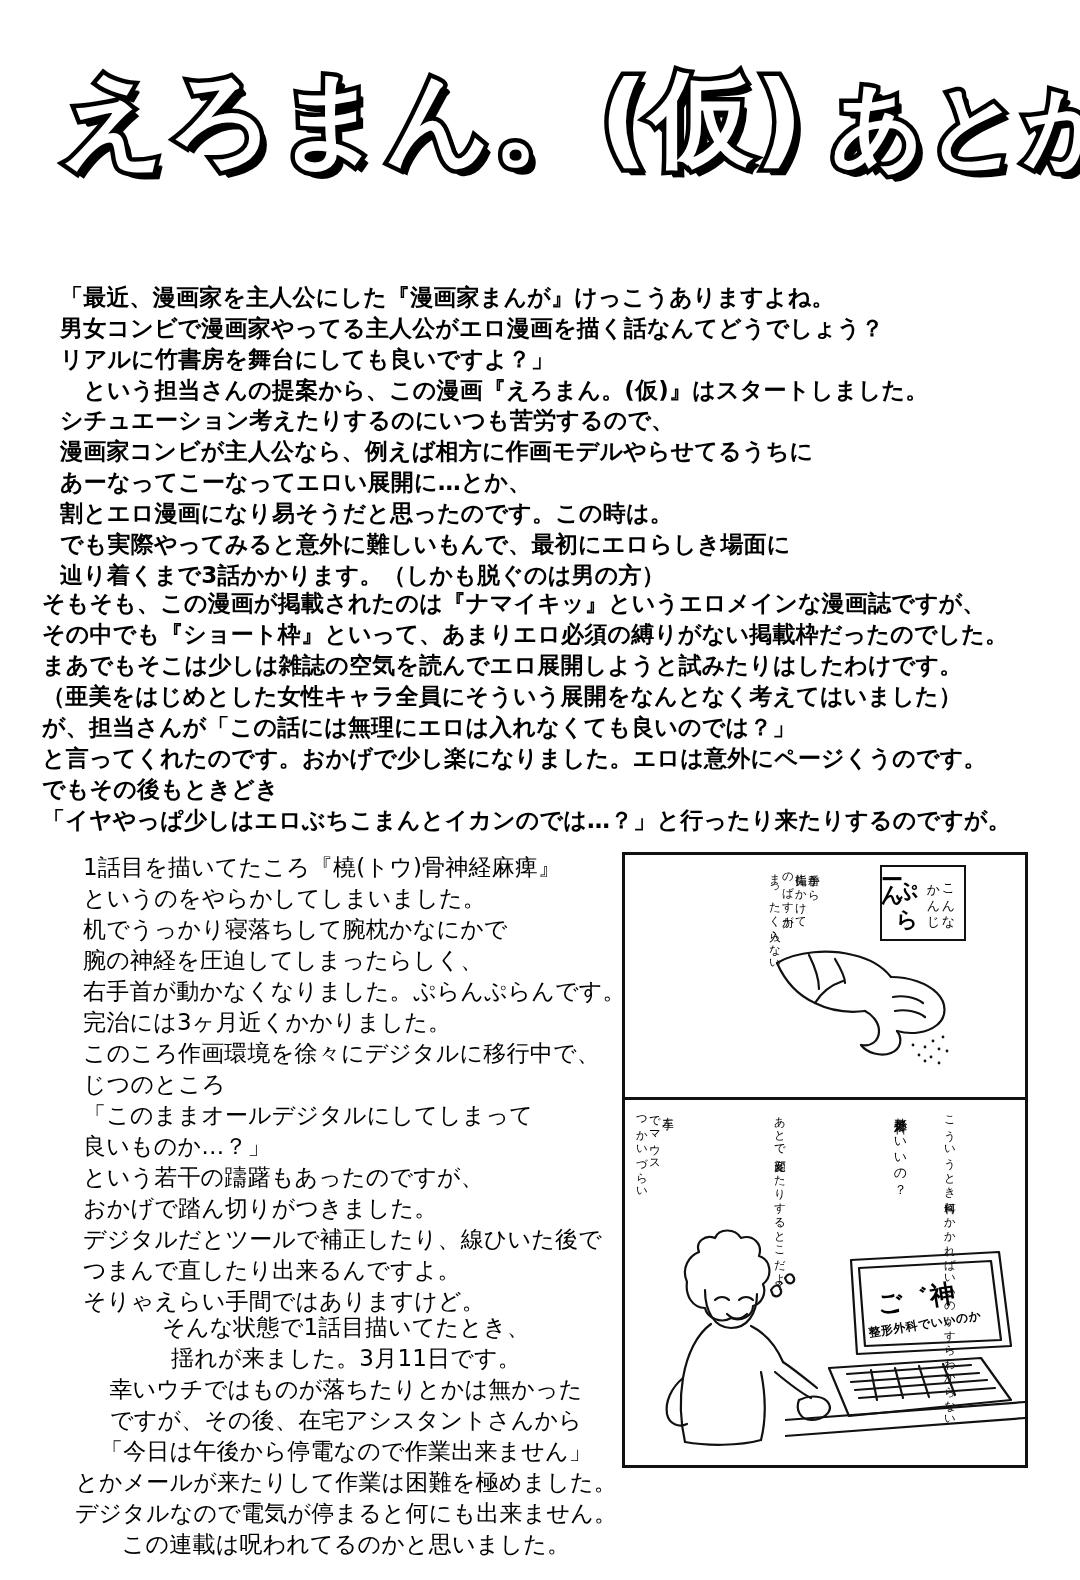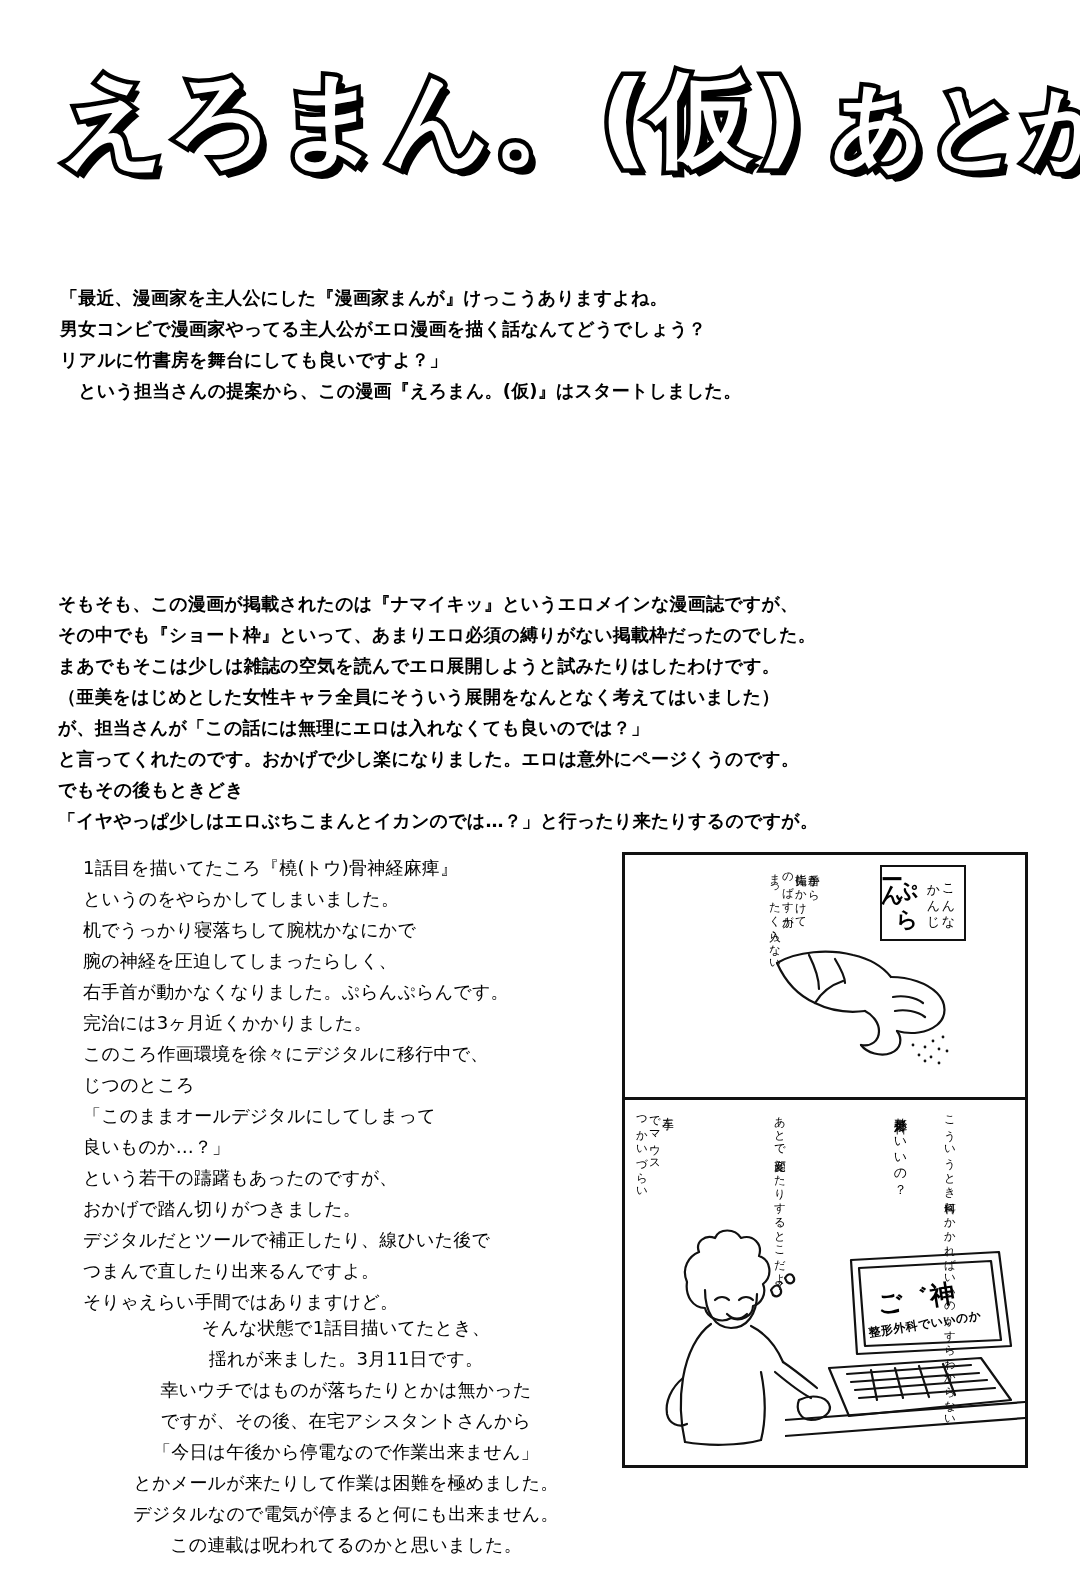--- a/index.html
+++ b/index.html
@@ -50,33 +50,33 @@
     gap: 26px;
   }
   .title-sub {
     font-size: 92px;
   }
 
   
   .para {
     position: absolute;
     font-family: "DejaVu Sans", sans-serif;
-    font-size: 18px;
+    font-size: 23px;
     line-height: 31px;
     color: #000000;
     white-space: pre-wrap;
     letter-spacing: 0.2px;
   }
   .para.bold {
     font-weight: bold;
   }
 
   #p1 { left: 60px; top: 282px; width: 960px; font-weight: bold; }
   #p2 { left: 60px; top: 405px; width: 960px; font-weight: bold; }
-  #p3 { left: 58px; top: 588px; width: 980px; font-weight: bold; }
+  #p3 { left: 42px; top: 588px; width: 980px; font-weight: bold; }
   #p4 { left: 83px; top: 852px; width: 560px; }
   #p5 { left: 66px; top: 1312px; width: 560px; text-align: center; }
 
   
   .art {
     position: absolute;
     left: 622px;
     top: 852px;
     width: 400px;
     height: 610px;
@@ -164,20 +164,26 @@
     <div class="title-row">
       <div class="title-text">えろまん。(仮)</div>
       <div class="title-text title-sub">あとがき</div>
     </div>
   </div>
 
   <div class="para bold" id="p1">「最近、漫画家を主人公にした『漫画家まんが』けっこうありますよね。
 男女コンビで漫画家やってる主人公がエロ漫画を描く話なんてどうでしょう？
 リアルに竹書房を舞台にしても良いですよ？」
 　という担当さんの提案から、この漫画『えろまん。(仮)』はスタートしました。</div>
+  <div class="para bold" id="p2">シチュエーション考えたりするのにいつも苦労するので、
+漫画家コンビが主人公なら、例えば相方に作画モデルやらせてるうちに
+あーなってこーなってエロい展開に…とか、
+割とエロ漫画になり易そうだと思ったのです。この時は。
+でも実際やってみると意外に難しいもんで、最初にエロらしき場面に
+辿り着くまで3話かかります。（しかも脱ぐのは男の方）</div>
   <div class="para bold" id="p3">そもそも、この漫画が掲載されたのは『ナマイキッ』というエロメインな漫画誌ですが、
 その中でも『ショート枠』といって、あまりエロ必須の縛りがない掲載枠だったのでした。
 まあでもそこは少しは雑誌の空気を読んでエロ展開しようと試みたりはしたわけです。
 （亜美をはじめとした女性キャラ全員にそういう展開をなんとなく考えてはいました）
 が、担当さんが「この話には無理にエロは入れなくても良いのでは？」
 と言ってくれたのです。おかげで少し楽になりました。エロは意外にページくうのです。
 でもその後もときどき
 「イヤやっぱ少しはエロぶちこまんとイカンのでは…？」と行ったり来たりするのですが。</div>
   <div class="para" id="p4">1話目を描いてたころ『橈(トウ)骨神経麻痺』
 というのをやらかしてしまいました。

